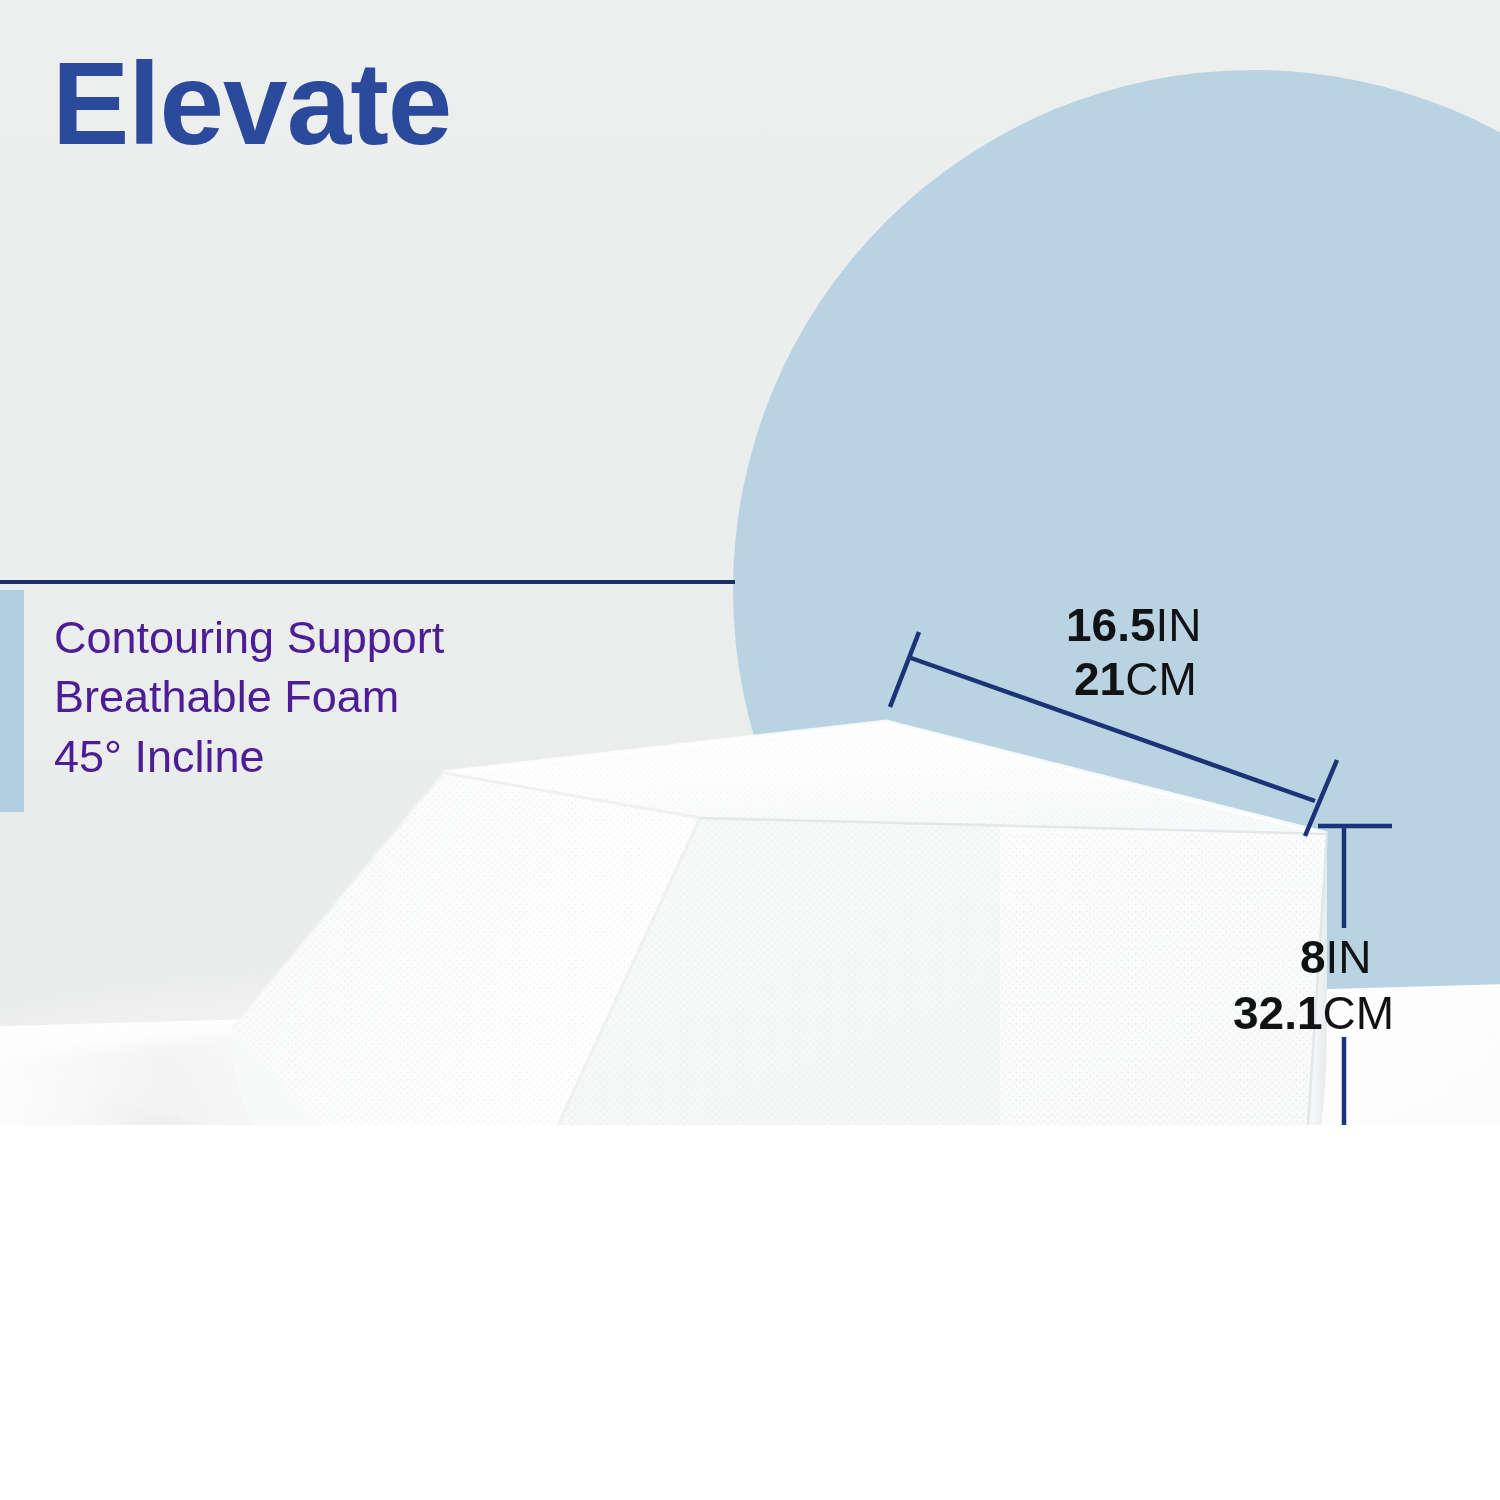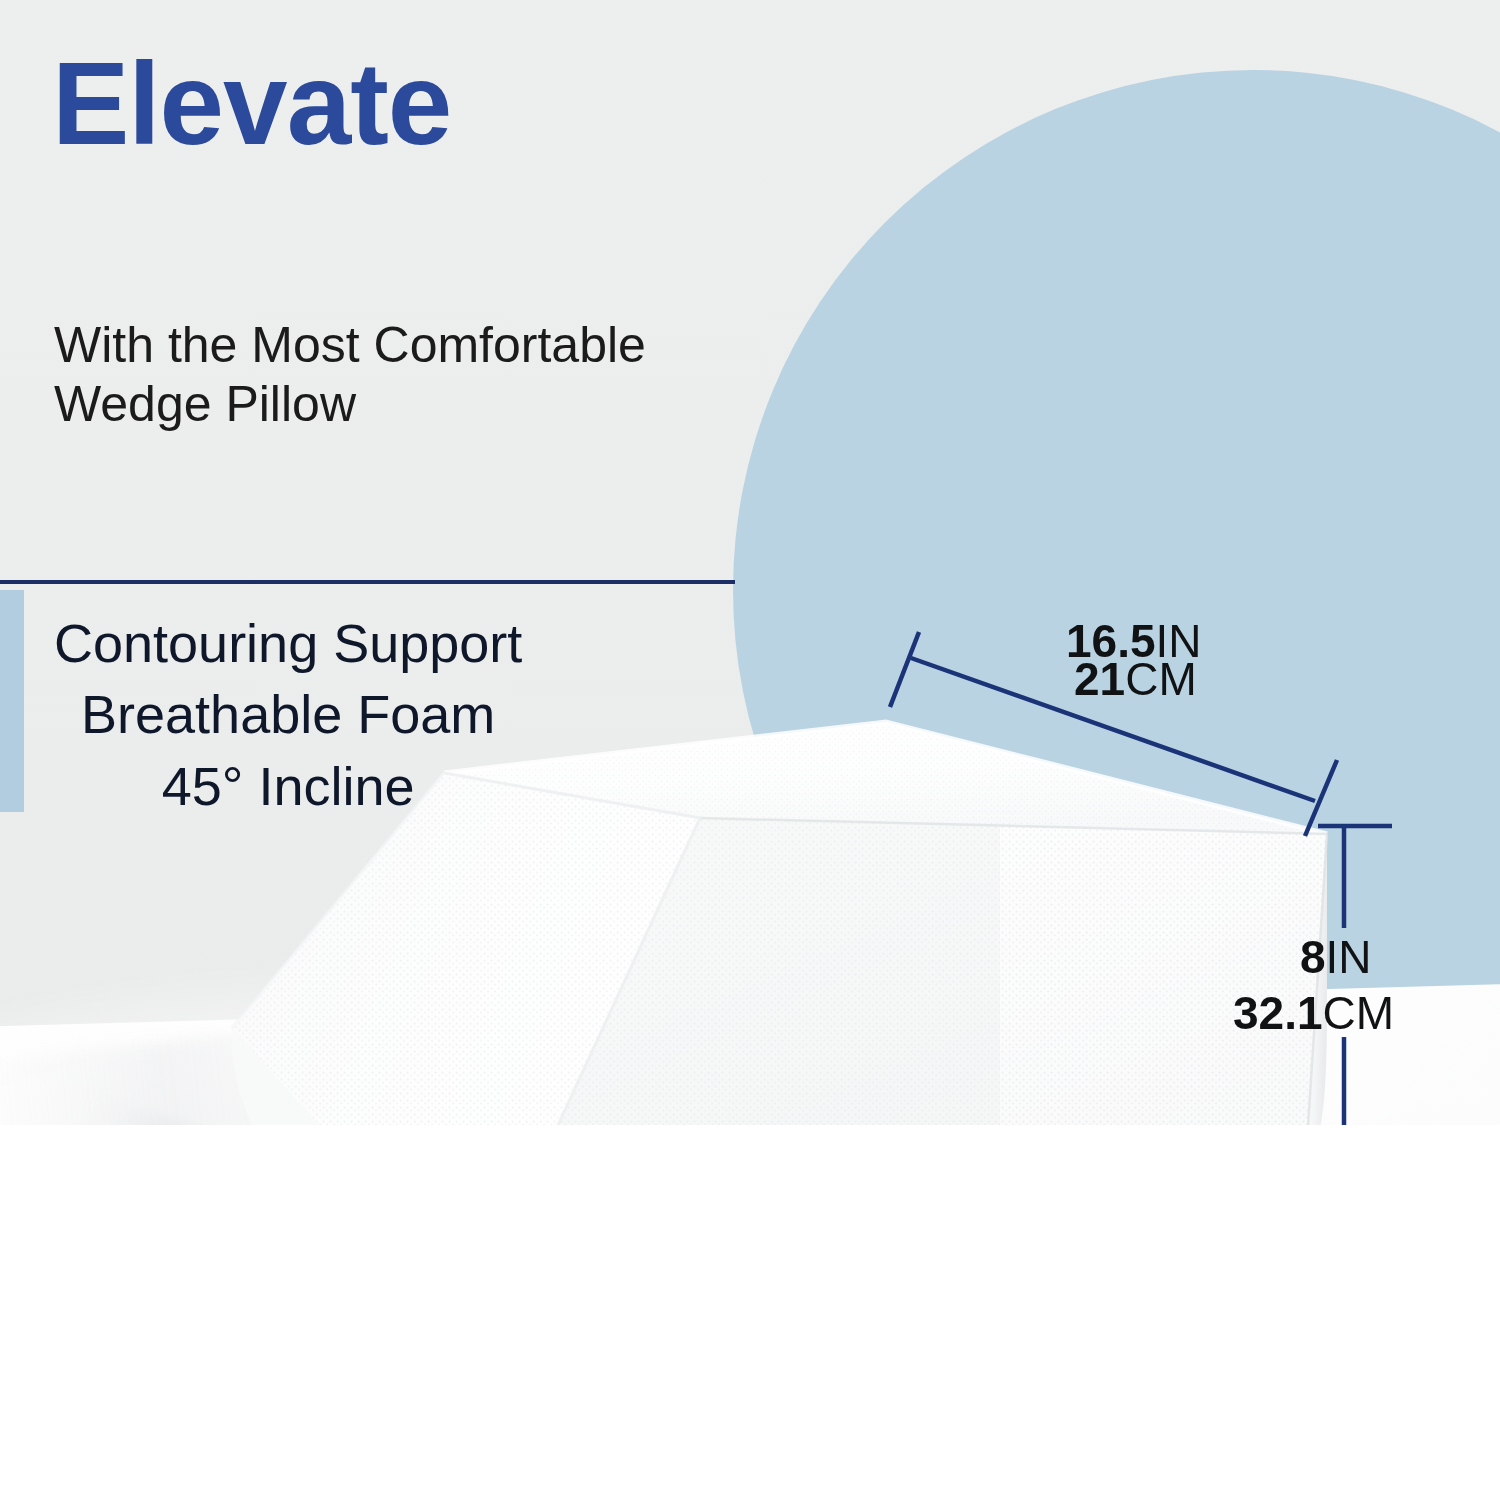--- a/index.html
+++ b/index.html
@@ -110,44 +110,43 @@
     left: 54px; top: 316px;
     font-size: 50px;
     font-weight: normal;
     line-height: 1.17;
     color: #1b1b1b;
     white-space: pre-line;
   }
   .features {
     position: absolute;
     left: 54px; top: 608px;
-    font-size: 54px;
+    font-size: 45px;
     font-weight: normal;
     line-height: 1.32;
-    color: #0f172a;
+    color: #4c1d95;
     white-space: pre-line;
-    text-align: center;
   }
 
   
   #pillow { position: absolute; left: 0; top: 0; }
 
   
   #dims { position: absolute; left: 0; top: 0; pointer-events: none; }
 
   .dim-label {
     position: absolute;
     color: #111214;
     white-space: nowrap;
     font-family: "Liberation Sans", sans-serif;
   }
   .dim-label .n { font-weight: bold; }
   .dim-label .u { font-weight: normal; }
 
-  .dim-depth-in { left: 1066px; top: 598px; font-size: 46px; margin-top: 16px; }
+  .dim-depth-in { left: 1066px; top: 598px; font-size: 46px; }
   .dim-depth-cm { left: 1074px; top: 652px; font-size: 46px; }
   .dim-h-in     { left: 1300px; top: 930px; font-size: 46px; }
   .dim-h-cm     { left: 1233px; top: 986px; font-size: 46px; }
   .dim-width {
     left: 724px; top: 1292px;
     font-size: 46px;
     transform: rotate(-7.5deg);
     transform-origin: left top;
   }
 </style>
@@ -241,22 +240,20 @@
     <path d="M 1327,834 L 1305,1172" fill="none" stroke="#dfe2e4" stroke-width="2.5" opacity=".8"></path>
     <path d="M 232,1028 L 444,773" fill="none" stroke="#f4f5f6" stroke-width="3" opacity=".7"></path>
 
     <path d="M 480,1296 L 1304,1170" fill="none" stroke="#d9dcdf" stroke-width="1.6" opacity=".8"></path>
   </svg>
 
   <div class="divider"></div>
   <div class="accent-bar"></div>
 
   <div class="headline-1">Elevate</div>
-  <div class="subhead">With the Most Comfortable
-Wedge Pillow</div>
 
   <div class="features">Contouring Support
 Breathable Foam
 45° Incline</div>
 
   <svg id="dims" width="1500" height="1500" viewBox="0 0 1500 1500">
     <g stroke="#1b3478" stroke-width="4.5" fill="none" stroke-linecap="butt">
 
       <line x1="911" y1="658" x2="1315" y2="801"></line>
       <line x1="919" y1="632" x2="890" y2="707"></line>

